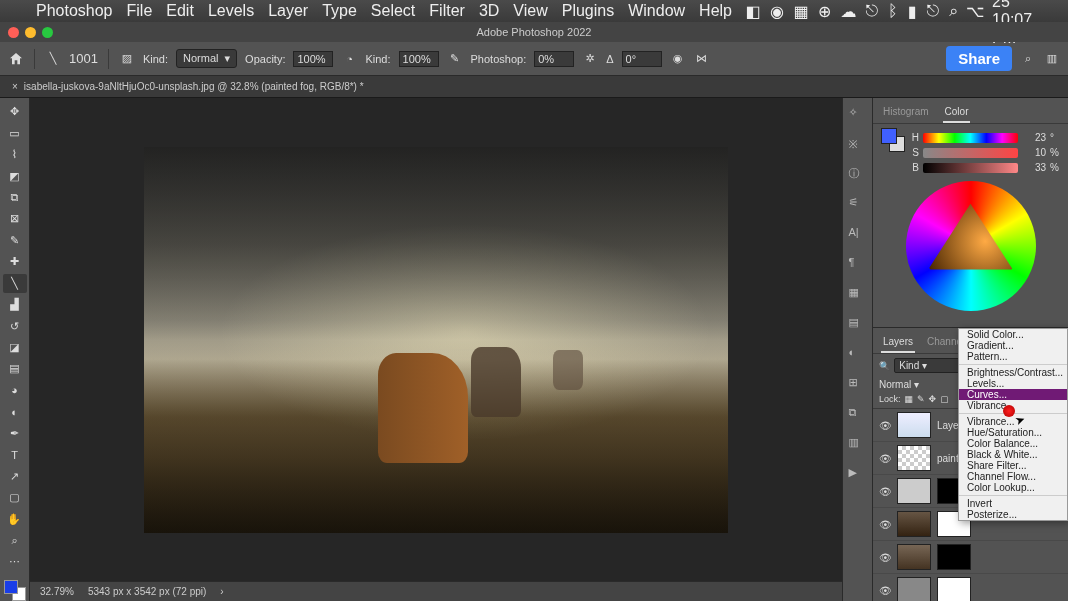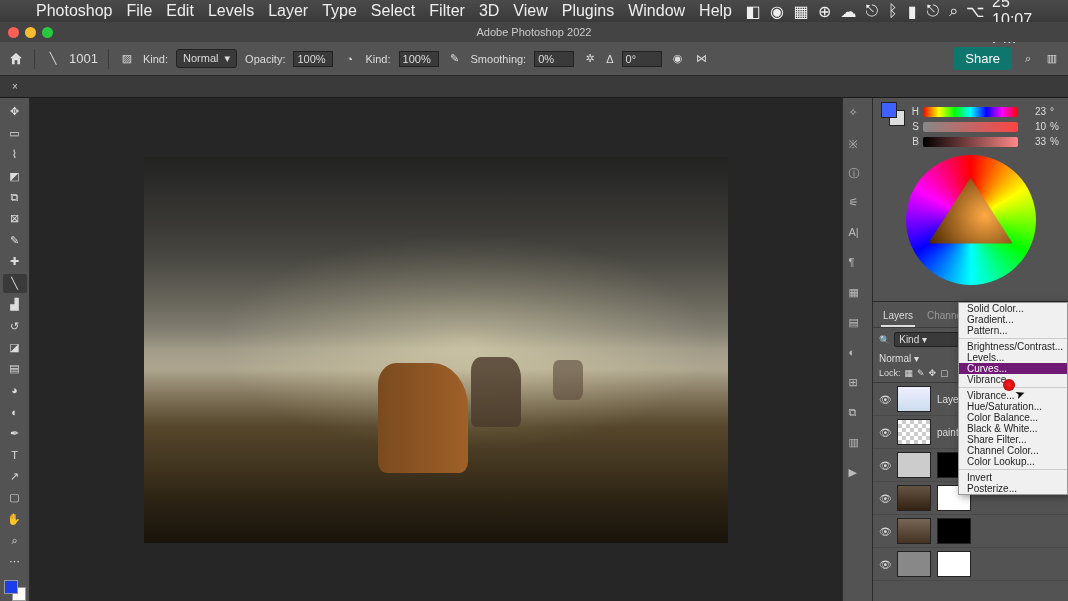--- a/index.html
+++ b/index.html
@@ -14,21 +14,21 @@
 .titlebar { height: 20px; background: #444; display: flex; align-items: center; justify-content: center; position: relative; font-size: 11px; color: #ccc; }
 .traffic { position: absolute; left: 8px; display: flex; gap: 6px; }
 .traffic span { width: 11px; height: 11px; border-radius: 50%; display: block; }
 .tr-close { background: #ff5f57; } .tr-min { background: #febc2e; } .tr-max { background: #28c840; }
 
 .options-bar { height: 34px; background: #535353; display: flex; align-items: center; padding: 0 8px; gap: 8px; border-bottom: 1px solid #2a2a2a; font-size: 11px; color: #ddd; }
 .options-bar .home { width: 18px; height: 18px; }
 .options-bar .sep { width: 1px; height: 20px; background: #3a3a3a; margin: 0 2px; }
 .options-bar .sel { background: #3a3a3a; border: 1px solid #222; padding: 2px 6px; border-radius: 3px; }
 .options-bar input[type=text] { background: #3a3a3a; border: 1px solid #222; color: #ddd; width: 40px; padding: 1px 3px; font-size: 11px; }
-.share-btn { margin-left: auto; background: #0f766e; color: #fff; padding: 4px 12px; border-radius: 4px; font-size: 13px; }
+.share-btn { margin-left: auto; background: #3b82f6; color: #fff; padding: 4px 12px; border-radius: 4px; font-size: 15px; font-weight: bold; }
 .options-bar .ic { width: 16px; height: 16px; display: flex; align-items: center; justify-content: center; }
 
 .doc-tab { height: 22px; background: #3a3a3a; display: flex; align-items: center; padding: 0 12px; border-bottom: 1px solid #1a1a1a; font-size: 10px; color: #ccc; }
 .doc-tab .x { margin-right: 6px; cursor: pointer; }
 
 .workspace { display: flex; height: 503px; }
 .tools { width: 30px; background: #535353; border-right: 1px solid #2a2a2a; display: flex; flex-direction: column; align-items: center; padding-top: 4px; gap: 2px; }
 .tools .tool { width: 24px; height: 20px; display: flex; align-items: center; justify-content: center; border-radius: 2px; cursor: pointer; color: #ddd; }
 .tools .tool.active { background: #3a3a3a; }
 .tools .swatch { margin-top: 6px; position: relative; width: 22px; height: 22px; }
@@ -147,34 +147,35 @@
   <span class="sep"></span>
   <span class="ic">▨</span>
   <span>Kind:</span>
   <span class="sel"><span>Normal</span> &nbsp;▾</span>
   <span>Opacity:</span>
   <input type="text" value="100%" style="">
   <span class="ic">◔</span>
   <span>Kind:</span>
   <input type="text" value="100%" style="">
   <span class="ic">✎</span>
-  <span>Smoothing:</span>
+  <span>Photoshop:</span>
   <input type="text" value="0%" style="">
   <span class="ic">✲</span>
   <span>Δ</span>
   <input type="text" value="0°" style="">
   <span class="ic">◉</span>
   <span class="ic">⋈</span>
   <span class="share-btn">Share</span>
   <span class="ic">⌕</span>
   <span class="ic">▥</span>
 </div>
 
 <div class="doc-tab">
   <span class="x">×</span>
+  <span>isabella-juskova-9aNltHjuOc0-unsplash.jpg @ 32.8% (painted fog, RGB/8*) *</span>
 </div>
 
 <div class="workspace">
 
   <div class="tools">
     <div class="tool">✥</div>
     <div class="tool">▭</div>
     <div class="tool">⌇</div>
     <div class="tool">◩</div>
     <div class="tool">⧉</div>
@@ -202,39 +203,48 @@
   </div>
 
   <div class="canvas-area">
     <div class="canvas-center">
       <div class="canvas-image">
         <div class="horse1"></div>
           <div class="horse2"></div>
           <div class="horse3"></div>
       </div>
     </div>
+    <div class="status-bar">
+      <span>32.79%</span>
+      <span>5343 px x 3542 px (72 ppi)</span>
+      <span>›</span>
+    </div>
   </div>
 
   <div class="strip">
     <div class="ic">✧</div>
     <div class="ic">※</div>
     <div class="ic">ⓘ</div>
     <div class="ic">⚟</div>
     <div class="ic">A|</div>
     <div class="ic">¶</div>
     <div class="ic">▦</div>
     <div class="ic">▤</div>
     <div class="ic">◐</div>
     <div class="ic">⊞</div>
     <div class="ic">⧉</div>
     <div class="ic">▥</div>
     <div class="ic">▶</div>
   </div>
 
   <div class="right-panels">
+    <div class="panel-tabs" style="position:relative;">
+      <span class="panel-tab">Histogram</span>
+      <span class="panel-tab active">Color</span>
+    </div>
     <div class="color-panel" style="position:relative;">
       <div class="color-swatch-box">
         <div class="fg2"></div>
           <div class="bg2"></div>
       </div>
       <div style="margin-left:28px;">
         <div class="hsv-row">
           <span class="lbl">H</span>
           <div class="hsv-slider hue"></div>
           <span class="hsv-val">23</span>
@@ -322,21 +332,21 @@
         <div class="mi">Brightness/Contrast...</div>
         <div class="mi">Levels...</div>
         <div class="mi hl">Curves...</div>
         <div class="mi">Vibrance...</div>
         <div class="msep"></div>
         <div class="mi">Vibrance...</div>
         <div class="mi">Hue/Saturation...</div>
         <div class="mi">Color Balance...</div>
         <div class="mi">Black &amp; White...</div>
         <div class="mi">Share Filter...</div>
-        <div class="mi">Channel Color...</div>
+        <div class="mi">Channel Flow...</div>
         <div class="mi">Color Lookup...</div>
         <div class="msep"></div>
         <div class="mi">Invert</div>
         <div class="mi">Posterize...</div>
 
         <div class="cursor-dot"></div>
         <div class="cursor-arrow">➤</div>
       </div>
     </div>
   </div>

